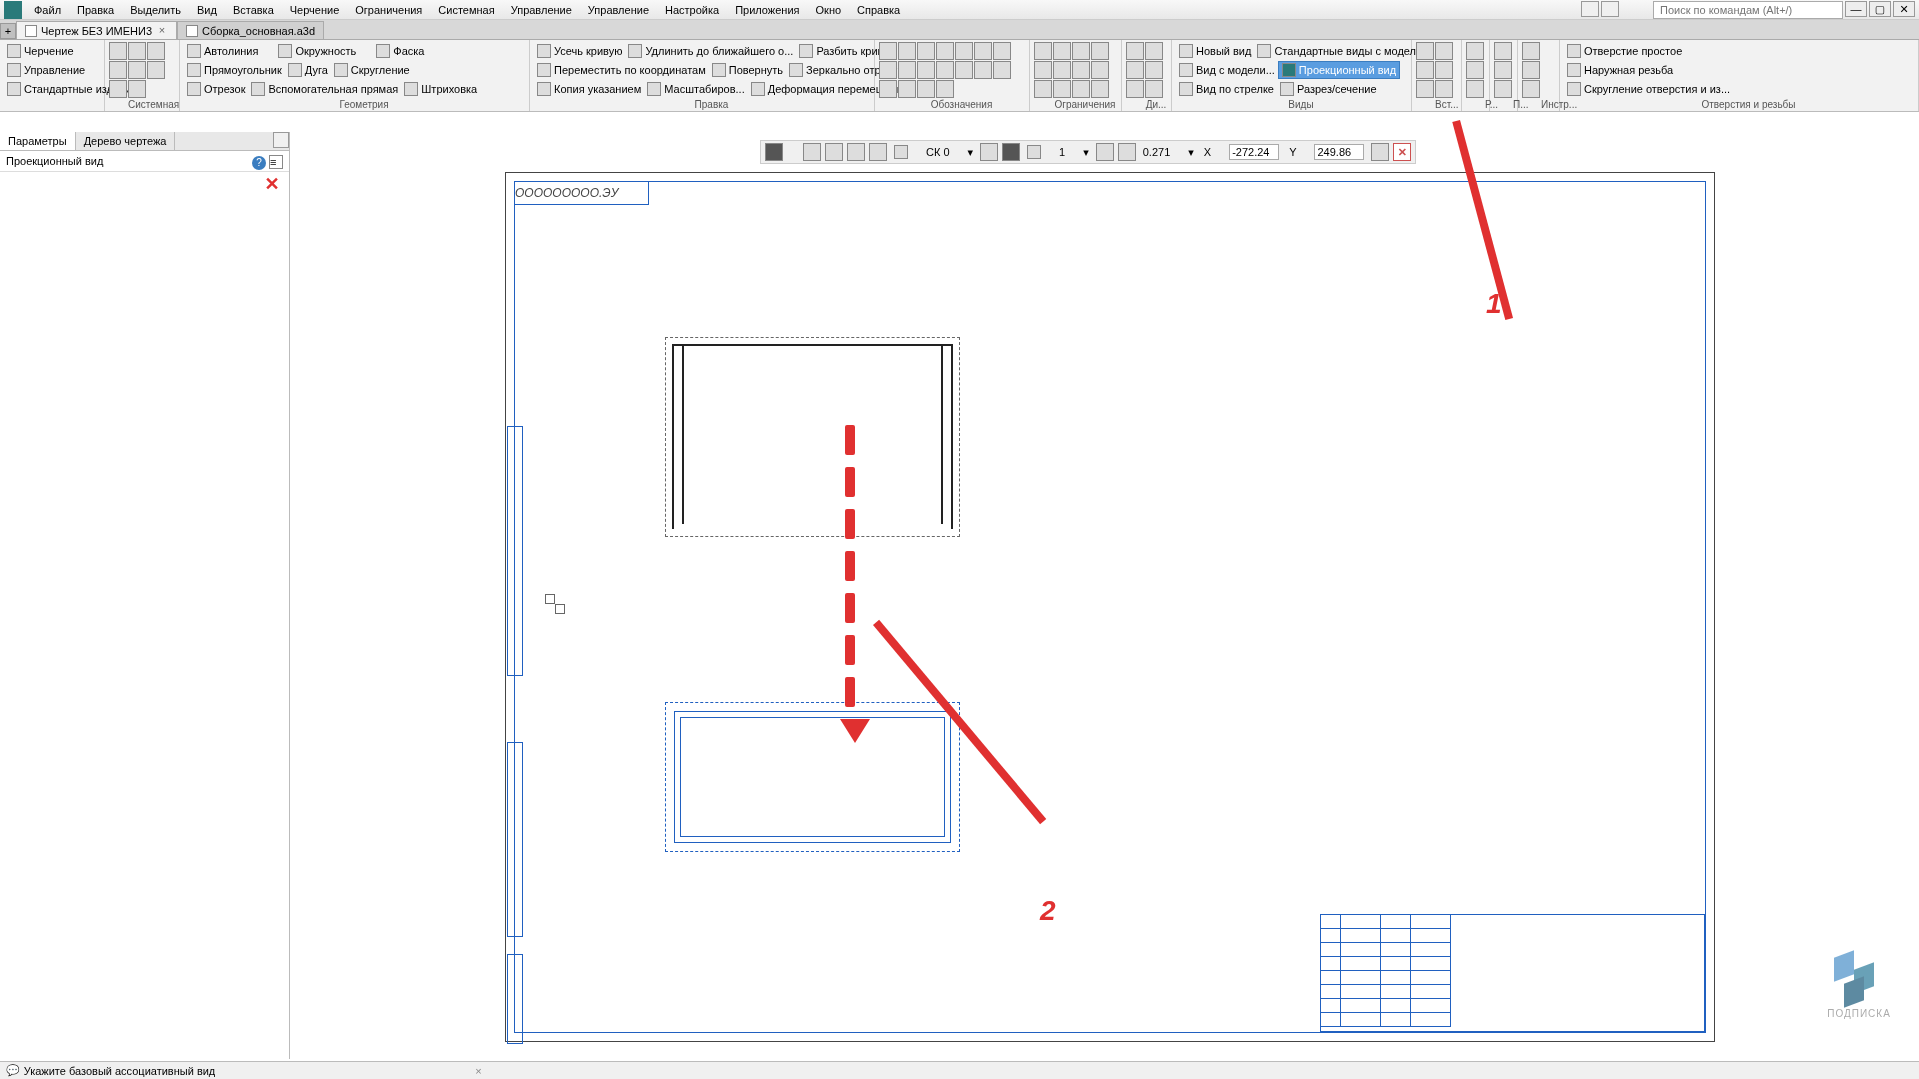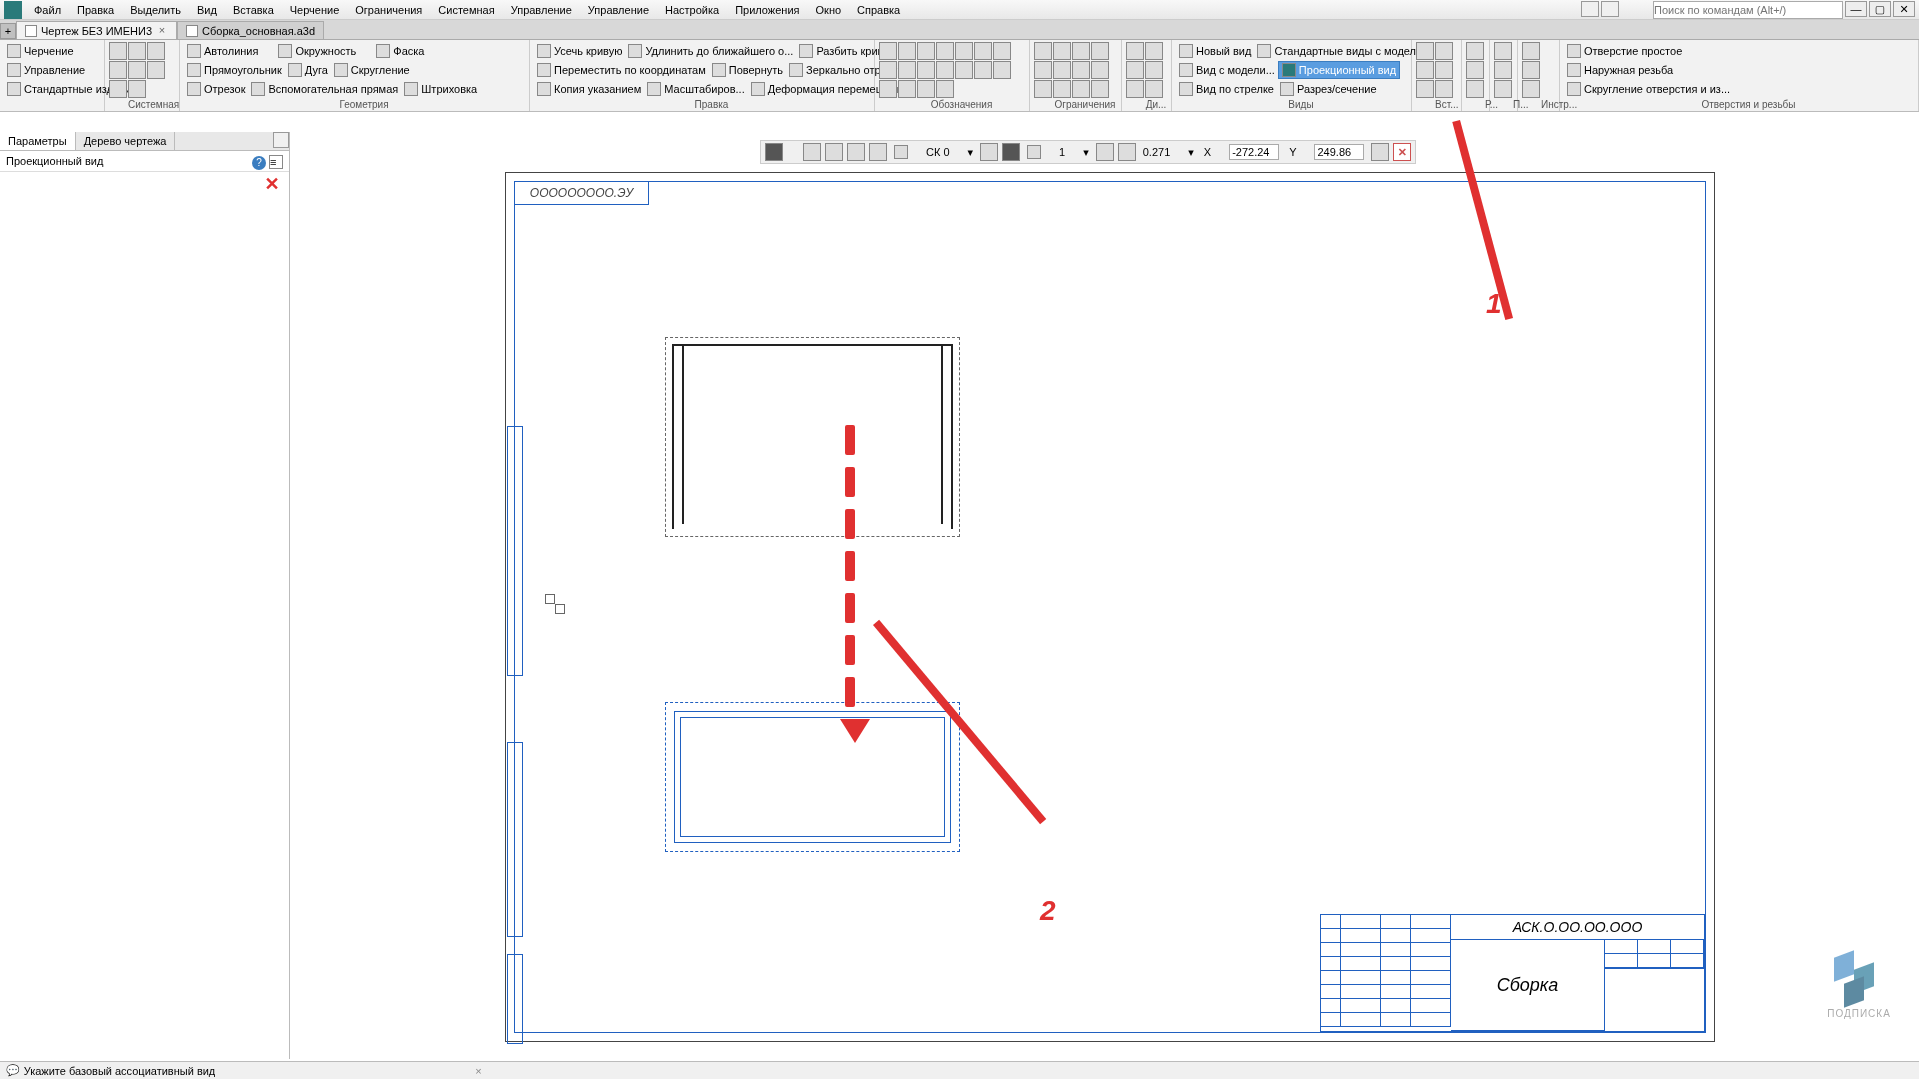--- a/index.html
+++ b/index.html
@@ -4,21 +4,21 @@
 <style>
 * { margin: 0; padding: 0; box-sizing: border-box; font-family: Tahoma, Arial, sans-serif; }
 body { background: #fff; font-size: 11px; overflow: hidden; width: 1919px; height: 1079px; position: relative; }
 
 .titlebar { height: 20px; background: linear-gradient(#f8f8f8, #e8e8e8); display: flex; align-items: center; border-bottom: 1px solid #ccc; }
 .app-icon { width: 18px; height: 18px; background: #2a7a7a; margin: 0 4px; }
 .menubar { display: flex; gap: 0; }
 .menu-item { padding: 3px 8px; cursor: pointer; }
 .title-right { margin-left: auto; display: flex; gap: 2px; margin-right: 4px; }
 .title-icon { width: 18px; height: 16px; border: 1px solid #999; background: #f0f0f0; }
-.search-box { border: 1px solid #aaa; background: #fff; height: 18px; width: 190px; font-size: 11px; color: #888; padding: 0 0; margin-left: 32px; }
+.search-box { border: 1px solid #aaa; background: #fff; height: 18px; width: 190px; font-size: 11px; color: #888; padding: 0 6px; margin-left: 32px; }
 .win-btn { width: 22px; height: 16px; border: 1px solid #999; background: #eee; text-align: center; line-height: 14px; }
 
 .tabbar { height: 20px; background: #d8d8d8; display: flex; align-items: flex-end; border-bottom: 1px solid #aaa; }
 .tab-plus { width: 16px; height: 16px; background: #c0c0c0; text-align: center; line-height: 14px; border: 1px solid #999; }
 .file-tab { height: 18px; padding: 2px 8px; display: flex; align-items: center; gap: 4px; font-size: 11px; border: 1px solid #aaa; border-bottom: none; }
 .file-tab.active { background: #f2f2f2; }
 .file-tab.inactive { background: #d0d0d0; }
 .tab-doc-icon { width: 12px; height: 12px; background: #fff; border: 1px solid #888; }
 .tab-close { width: 12px; height: 12px; text-align: center; line-height: 10px; color: #666; }
 
@@ -44,21 +44,21 @@
 .panel-tab.active { background: #fff; }
 .panel-icons { margin-left: auto; display: flex; }
 .panel-icon { width: 16px; height: 16px; border: 1px solid #999; background: #f0f0f0; }
 .panel-body { flex: 1; background: #fff; position: relative; }
 .panel-header { padding: 4px 6px; font-size: 11px; border-bottom: 1px solid #ddd; }
 .panel-close { position: absolute; top: 22px; right: 8px; width: 18px; height: 18px; color: #e03030; font-size: 18px; font-weight: bold; text-align: center; }
 
 .canvas-area { flex: 1; background: #fff; position: relative; }
 .drawing-sheet { position: absolute; top: 40px; left: 215px; width: 1210px; height: 870px; border: 1px solid #444; background: #fff; }
 .sheet-inner { position: absolute; top: 8px; left: 8px; right: 8px; bottom: 8px; border: 1px solid #2060c0; }
-.view-label-box { position: absolute; top: -1px; left: -1px; width: 135px; height: 24px; border: 1px solid #2060c0; display: flex; align-items: center; justify-content: center; font-style: italic; font-size: 12px; color: #444; }
+.view-label-box { position: absolute; top: -1px; left: -1px; width: 135px; height: 24px; border: 1px solid #2060c0; display: flex; align-items: center; justify-content: flex-start; font-style: italic; font-size: 12px; color: #444; }
 
 .view-top { position: absolute; top: 155px; left: 150px; width: 295px; height: 200px; border: 1px dashed #666; }
 .view-top-inner { position: absolute; top: 6px; left: 6px; right: 6px; height: 185px; border: 2px solid #222; border-bottom: none;}
 .view-top-inner2 { position: absolute; top: 6px; left: 16px; right: 16px; height: 180px; border-left: 2px solid #222; border-right: 2px solid #222; }
 .view-bottom { position: absolute; top: 520px; left: 150px; width: 295px; height: 150px; border: 1px dashed #2060c0; }
 .view-bottom-inner { position: absolute; top: 8px; left: 8px; right: 8px; bottom: 8px; border: 1px solid #2060c0; }
 .view-bottom-inner2 { position: absolute; top: 14px; left: 14px; right: 14px; bottom: 14px; border: 1px solid #2060c0; }
 .side-strip { position: absolute; left: -8px; width: 16px; border: 1px solid #2060c0;}
 .s1 { top: 244px; height: 250px;}
 .s2 { top: 560px; height: 195px;}
@@ -531,39 +531,20 @@
                   <div class="tb-cell" style="width:30px"></div>
                   <div class="tb-cell" style="flex:1"></div>
                 </div>
               <div class="tb-row">
                   <div class="tb-cell" style="width:20px"></div>
                   <div class="tb-cell" style="width:40px"></div>
                   <div class="tb-cell" style="width:30px"></div>
                   <div class="tb-cell" style="flex:1"></div>
                 </div>
             </div>
-            <div class="tb-right">
-              <div class="tb-code">АСК.О.ОО.ОО.ООО</div>
-              <div style="display:flex;flex:1">
-                <div class="tb-name" style="flex:1">Сборка</div>
-                <div style="width:100px;border-left:1px solid #2060c0">
-                  <div class="tb-row">
-                      <div class="tb-cell" style="width:33px"></div>
-                      <div class="tb-cell" style="width:33px"></div>
-                      <div class="tb-cell" style="flex:1"></div>
-                    </div>
-                  <div class="tb-row">
-                      <div class="tb-cell" style="width:33px"></div>
-                      <div class="tb-cell" style="width:33px"></div>
-                      <div class="tb-cell" style="flex:1"></div>
-                    </div>
-                  <div class="tb-row" style="height:auto;flex:1"></div>
-                </div>
-              </div>
-            </div>
           </div>
         </div>
       </div>
     </div>
   </div>
 </div>
 
 <div class="red-arrow arrow1">
     <div class="arrow1-line"></div>
   </div>

